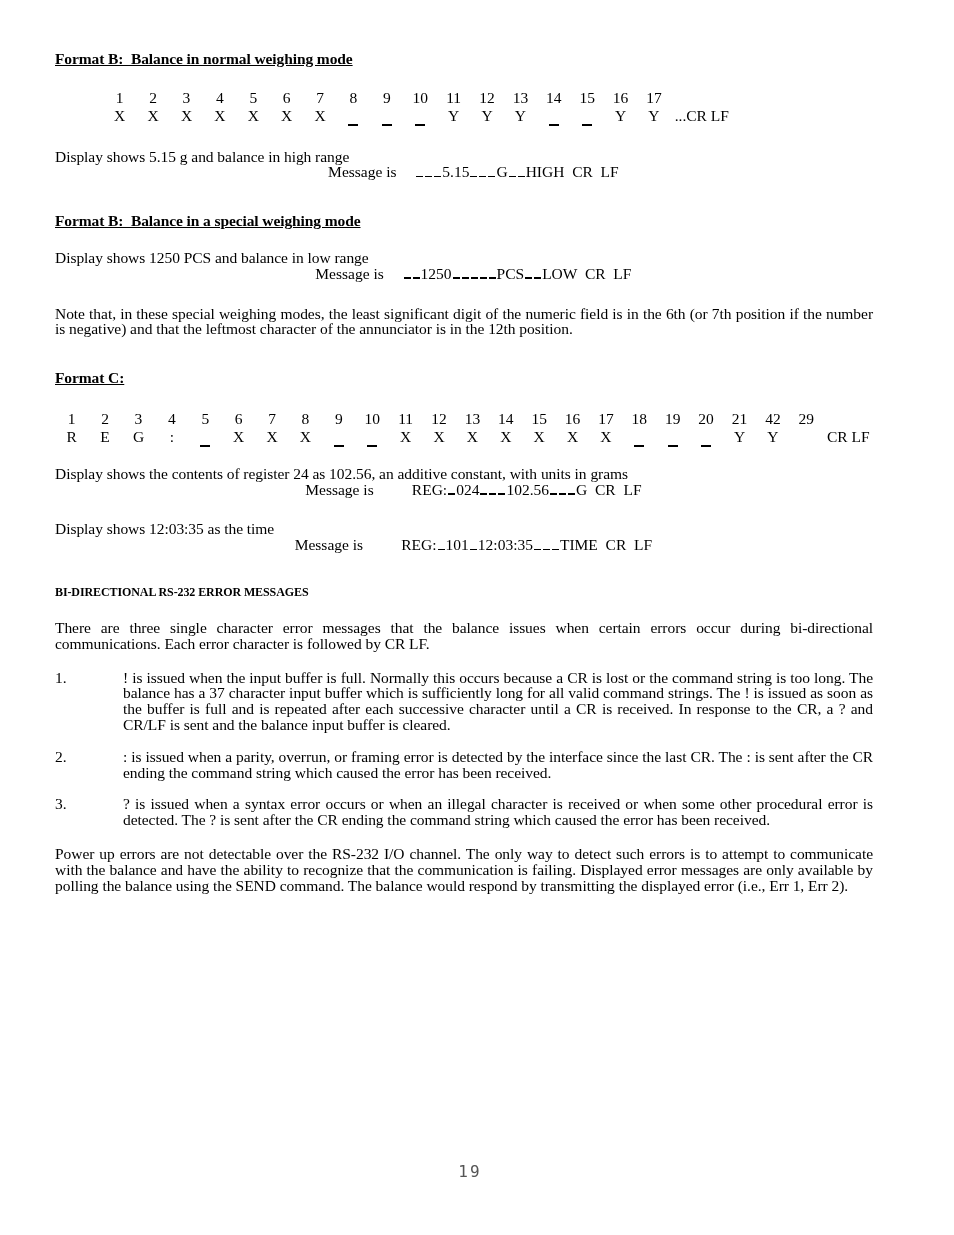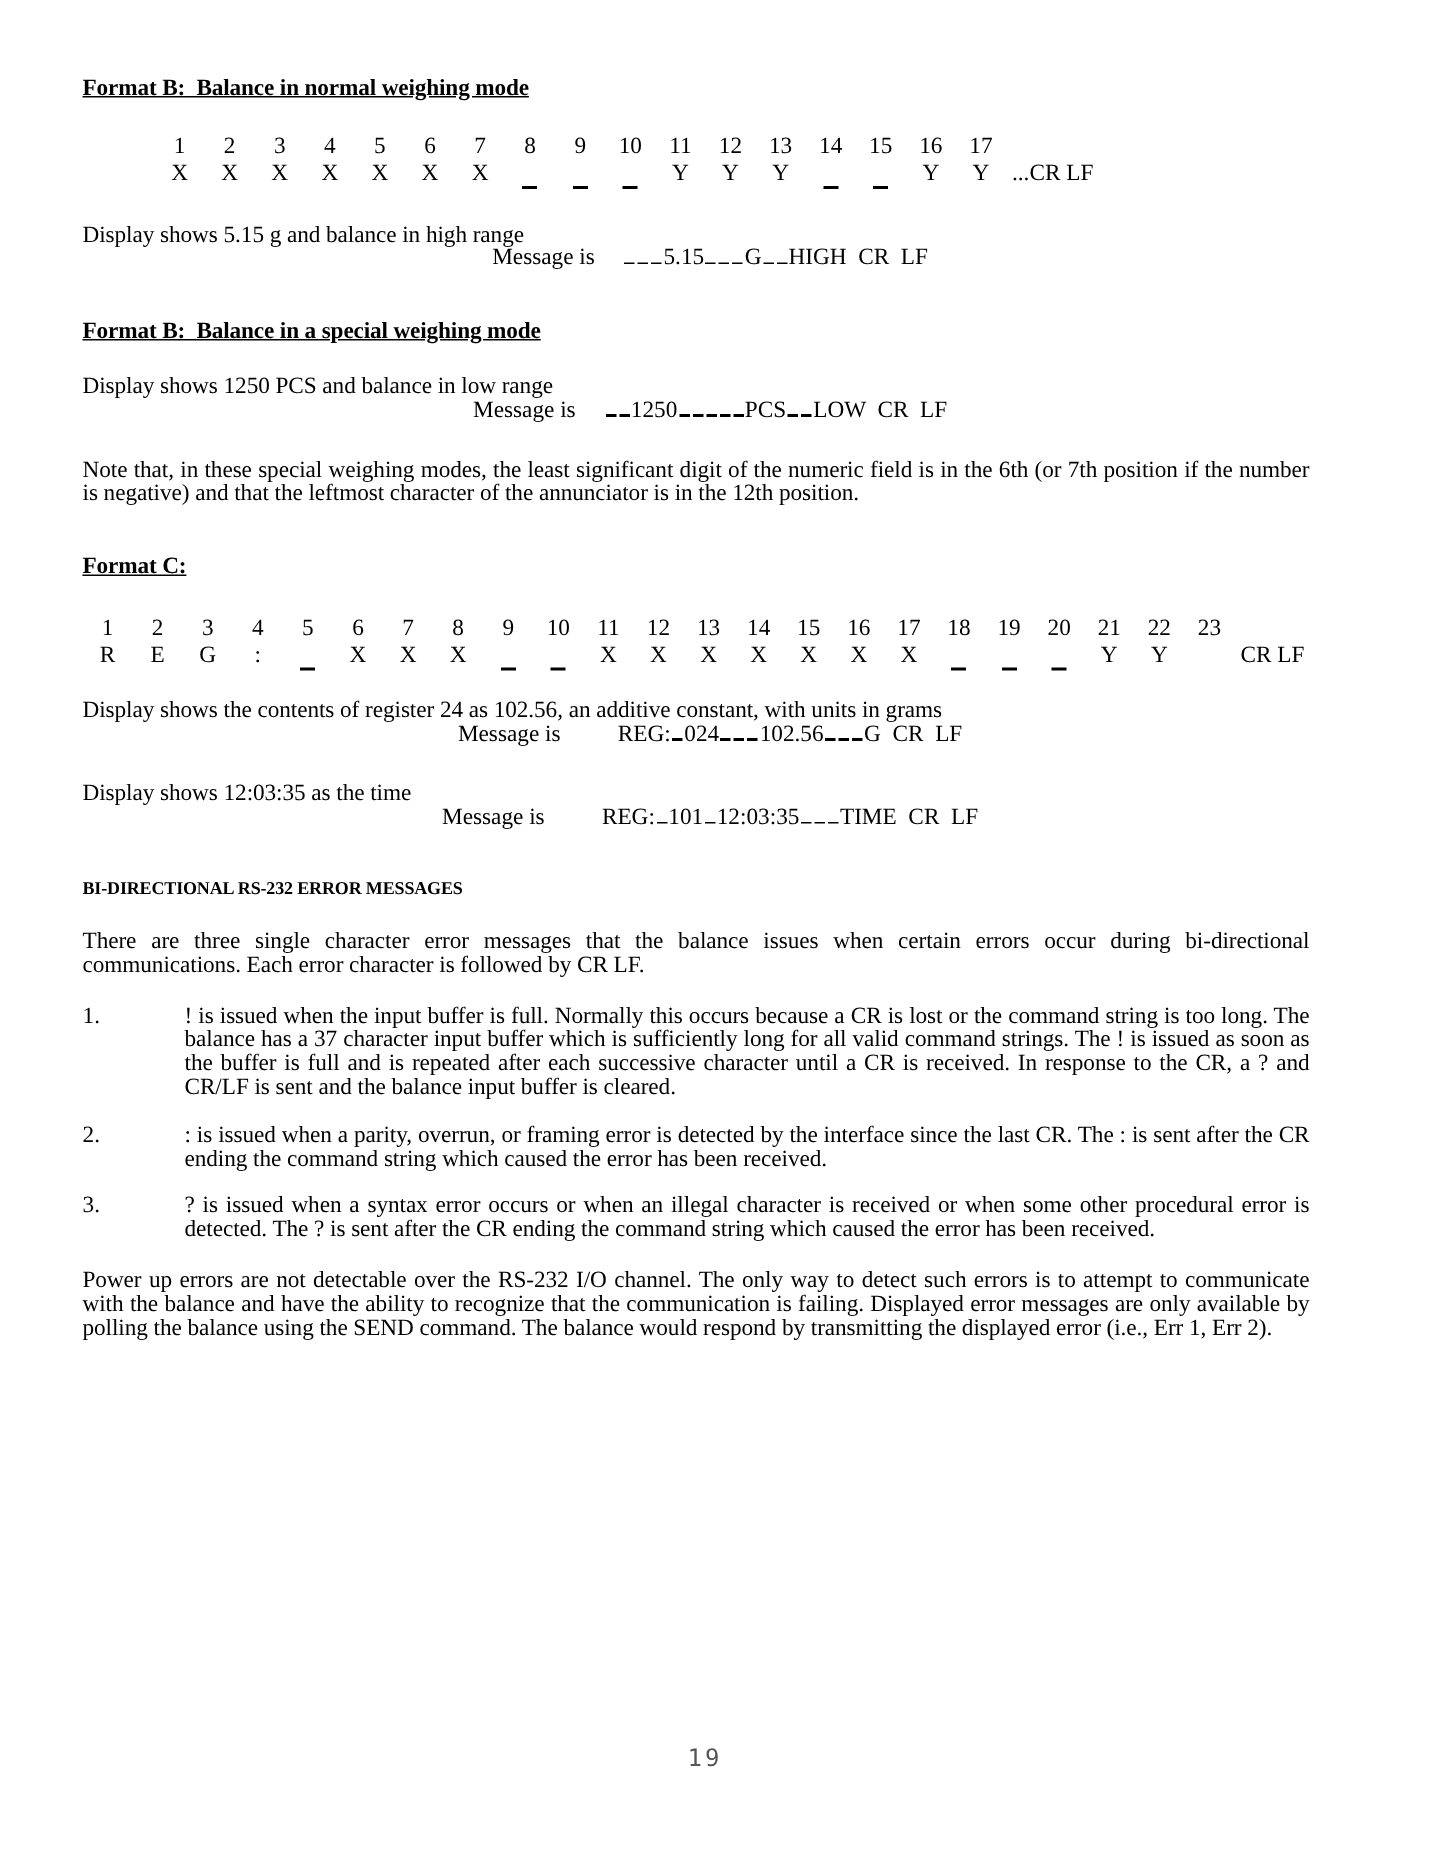--- a/index.html
+++ b/index.html
@@ -256,22 +256,22 @@
           <span class="cell">12</span>
           <span class="cell">13</span>
           <span class="cell">14</span>
           <span class="cell">15</span>
           <span class="cell">16</span>
           <span class="cell">17</span>
           <span class="cell">18</span>
           <span class="cell">19</span>
           <span class="cell">20</span>
           <span class="cell">21</span>
-          <span class="cell">22</span>
-          <span class="cell">23</span>
+          <span class="cell">42</span>
+          <span class="cell">29</span>
           <span class="cell blank"></span>
         </div>
       <div class="grid-row row-chr">
           <span class="cell">R</span>
           <span class="cell">E</span>
           <span class="cell">G</span>
           <span class="cell">:</span>
           <span class="cell under"></span>
           <span class="cell">X</span>
           <span class="cell">X</span>

